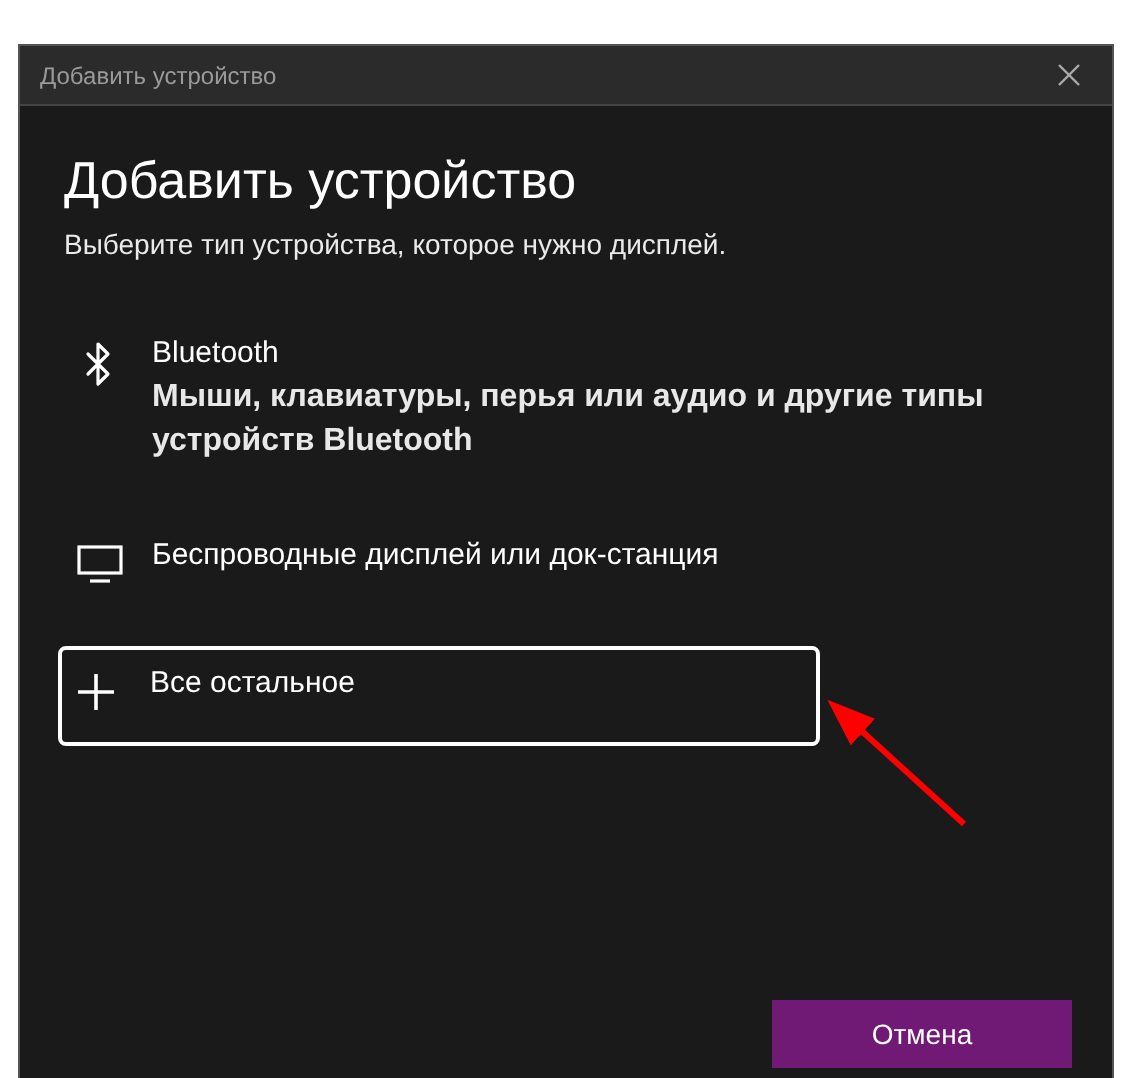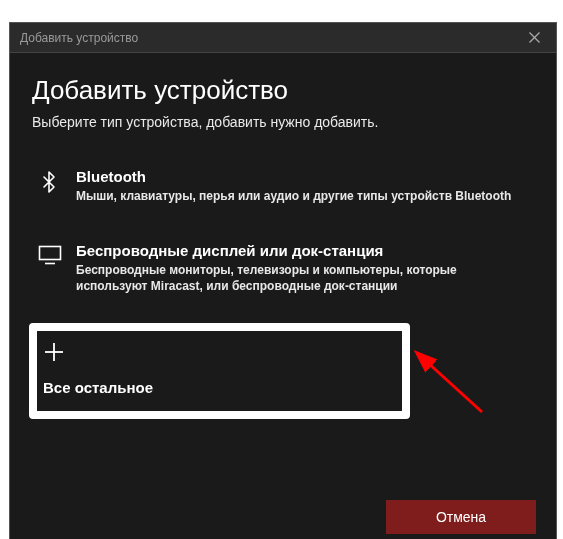--- a/index.html
+++ b/index.html
@@ -70,48 +70,47 @@
     width: 24px;
     height: 24px;
     flex: 0 0 24px;
     margin-top: 2px;
     color: #fff;
   }
   .option-icon svg { display: block; }
   .option-text { flex: 1; }
   .option-title {
     font-size: 15px;
-    font-weight: 700;
+    font-weight: 400;
     color: #fff;
     margin-bottom: 3px;
   }
   .option-desc {
-    font-size: 12px;
+    font-size: 16px;
     font-weight: 600;
     color: #e8e8e8;
     line-height: 1.35;
   }
   .option-highlight {
-    border: 8px solid #ffffff;
+    border: 2px solid #ffffff;
     border-radius: 4px;
     padding: 8px 6px 12px 6px;
     margin-left: -3px;
     margin-right: 124px;
     margin-bottom: 14px;
-    flex-direction: column;
   }
   .footer {
     position: absolute;
     right: 20px;
     bottom: 14px;
   }
   .cancel-btn {
     width: 150px;
     height: 34px;
-    background: #7f1d1d;
+    background: #701a75;
     color: #fff;
     border: none;
     font-size: 14px;
     cursor: pointer;
     font-family: inherit;
   }
   
   .arrow-svg {
     position: absolute;
     left: 412px;
@@ -129,21 +128,21 @@
     <div class="close-btn">
       <svg width="11" height="11" viewBox="0 0 11 11">
         <line x1="0.5" y1="0.5" x2="10.5" y2="10.5" stroke="#aaa" stroke-width="1.2"></line>
         <line x1="10.5" y1="0.5" x2="0.5" y2="10.5" stroke="#aaa" stroke-width="1.2"></line>
       </svg>
     </div>
   </div>
 
   <div class="body">
     <h1 class="heading">Добавить устройство</h1>
-    <p class="subtitle">Выберите тип устройства, добавить нужно добавить.</p>
+    <p class="subtitle">Выберите тип устройства, которое нужно дисплей.</p>
 
     <div class="option">
       <div class="option-icon">
         <svg width="22" height="24" viewBox="0 0 22 24" fill="none">
           <path d="M6 7 L16 17 L11 22 L11 2 L16 7 L6 17" stroke="#fff" stroke-width="1.6" stroke-linejoin="round" stroke-linecap="round"></path>
         </svg>
       </div>
       <div class="option-text">
         <div class="option-title">Bluetooth</div>
         <div class="option-desc">Мыши, клавиатуры, перья или аудио и другие типы устройств Bluetooth</div>
@@ -152,21 +151,20 @@
 
     <div class="option">
       <div class="option-icon">
         <svg width="24" height="22" viewBox="0 0 24 22" fill="none">
           <rect x="1.5" y="2.5" width="21" height="13" stroke="#fff" stroke-width="1.6"></rect>
           <line x1="7" y1="19.5" x2="17" y2="19.5" stroke="#fff" stroke-width="1.6"></line>
         </svg>
       </div>
       <div class="option-text">
         <div class="option-title">Беспроводные дисплей или док-станция</div>
-        <div class="option-desc">Беспроводные мониторы, телевизоры и компьютеры, которые используют Miracast, или беспроводные док-станции</div>
       </div>
     </div>
 
     <div class="option option-highlight">
       <div class="option-icon">
         <svg width="22" height="22" viewBox="0 0 22 22">
           <line x1="11" y1="2" x2="11" y2="20" stroke="#fff" stroke-width="1.8"></line>
           <line x1="2" y1="11" x2="20" y2="11" stroke="#fff" stroke-width="1.8"></line>
         </svg>
       </div>

